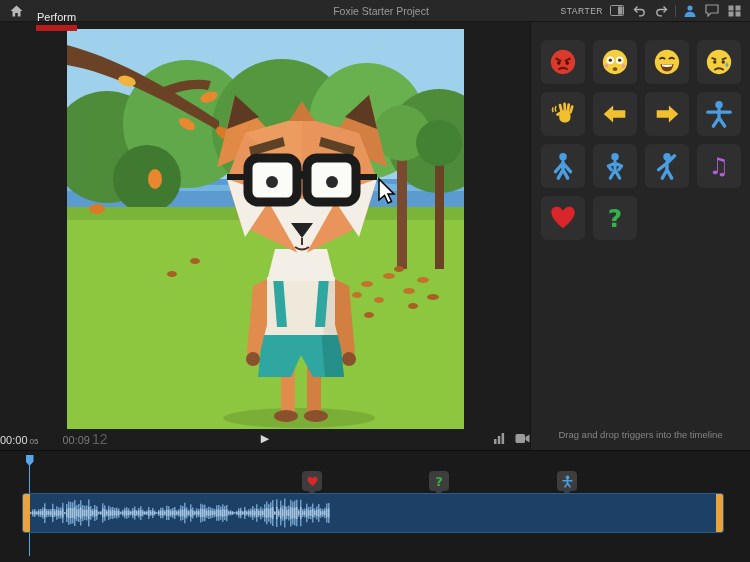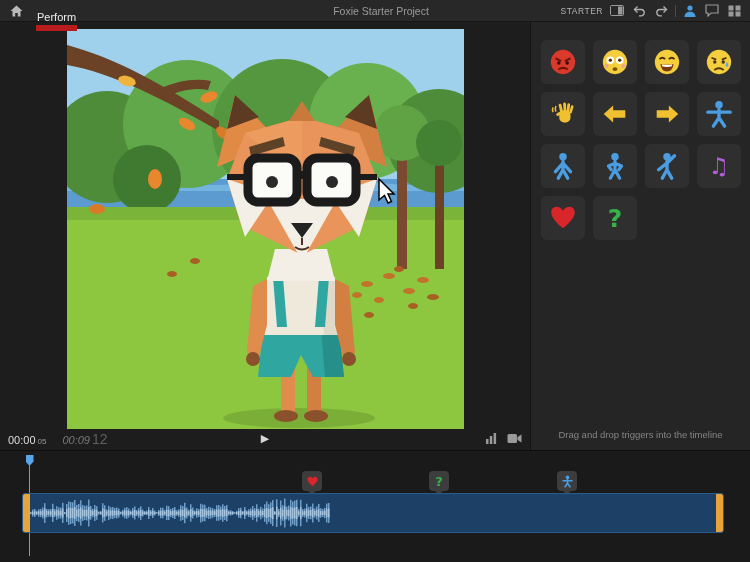--- a/index.html
+++ b/index.html
@@ -18,24 +18,24 @@
   .tb-right { margin-left:auto; display:flex; align-items:center; gap:6px; z-index:2; }
   .starter { font-size:8.5px; letter-spacing:0.5px; color:#b5b5b5; }
   .tb-ico { width:16px; height:14px; display:flex; align-items:center; justify-content:center; cursor:pointer; }
   .tb-div { width:1px; height:12px; background:#4a4a4a; }
 
   
   .main { display:flex; height:428px; }
   .stage-area { width:530px; background:#1d1d1d; display:flex; flex-direction:column; align-items:center; }
   .scene-wrap { margin-top:7px; width:397px; height:400px; background:#9fd1ec; cursor:default; }
   .scene-wrap svg { display:block; }
-  .transport { width:100%; height:19px; position:relative; display:flex; align-items:center; padding:0 8px; }
+  .transport { width:100%; height:19px; position:relative; display:flex; align-items:center; padding:0 0; }
   .timecode { font-size:11px; color:#dedede; display:flex; align-items:baseline; gap:2px; }
   .tc-frames { font-size:8px; color:#9a9a9a; }
-  .tc-dur { color:#7a7a7a; margin-left:14px;font-style:italic; }
+  .tc-dur { color:#7a7a7a; margin-left:22px; }
   .tc-dur-frames { font-size:14px; color:#5f5f5f; }
   .play-btn { position:absolute; left:50%; transform:translateX(-50%); background:none; border:none;
     color:#d8d8d8; font-size:11px; line-height:1; cursor:pointer; font-family:"DejaVu Sans", sans-serif; }
   .transport-icons { margin-left:auto; display:flex; gap:10px; align-items:center; }
 
   
   .right-panel { width:220px; background:#252525; border-left:1px solid #141414; position:relative; }
   .trigger-grid { display:grid; grid-template-columns:repeat(4, 44px); gap:8px; padding:18px 0 0 10px; }
   .trig { width:44px; height:44px; background:#2f2f2f; border:none; border-radius:6px;
     display:flex; align-items:center; justify-content:center; cursor:pointer; }

